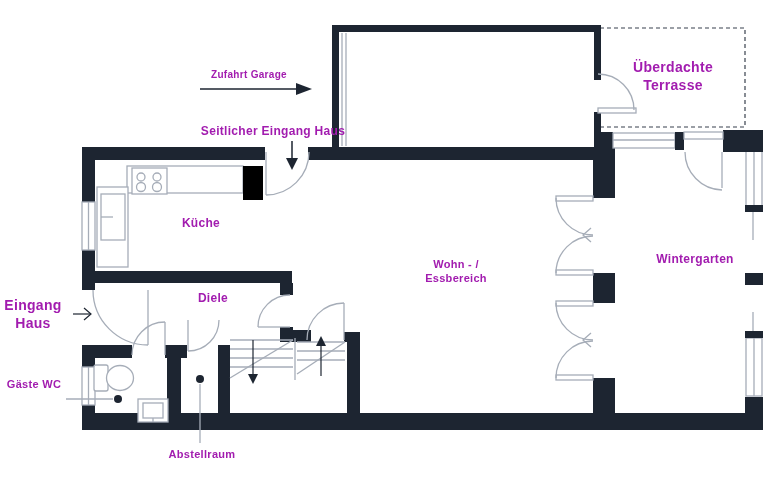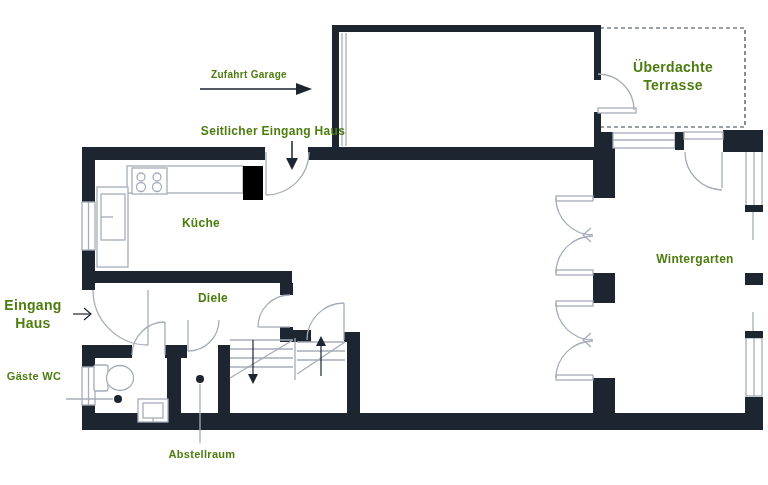--- a/index.html
+++ b/index.html
@@ -1,17 +1,17 @@
 <!DOCTYPE html>
 <html><head>
 <meta charset="utf-8">
 <style>
   html,body{margin:0;padding:0;background:#fff;}
   .canvas{position:relative;width:768px;height:485px;background:#fff;overflow:hidden;
-          font-family:"Liberation Sans",sans-serif;color:#4d7c0f;}
+          font-family:"Liberation Sans",sans-serif;color:#a21caf;}
   svg{position:absolute;left:0;top:0;}
   .wall{fill:#1d2531;stroke:none;}
   .thin{stroke:#a6adb8;stroke-width:1.3;fill:none;}
   .thinw{stroke:#a6adb8;stroke-width:1.3;fill:#fff;}
   .navyline{stroke:#1d2531;stroke-width:1.5;fill:none;}
   .navythin{stroke:#1d2531;stroke-width:1.2;fill:none;}
   .navyfill{fill:#1d2531;stroke:none;}
   .dash{stroke:#39414e;stroke-width:1.2;fill:none;stroke-dasharray:4 3;}
   .lbl{position:absolute;transform:translate(-50%,-50%);font-weight:700;
        white-space:nowrap;text-align:center;letter-spacing:.3px;line-height:1.3;}
@@ -237,20 +237,24 @@
 
 <div class="lbl lbl-12" style="left:185px;top:224px;">Küche</div>
 
 <div class="lbl lbl-12" style="left:197px;top:299px;">Diele</div>
 
 <div class="lbl lbl-9" style="left:33px;top:314px;">
   <span>Eingang</span><br>
   <span>Haus</span>
 </div>
 
-<div class="lbl lbl-11" style="left:34px;top:376px;">Gäste WC</div>
+<div class="lbl lbl-11" style="left:34px;top:384px;">Gäste WC</div>
 
 <div class="lbl lbl-11" style="left:202px;top:454px;">Abstellraum</div>
 
+<div class="lbl lbl-11" style="left:456px;top:271px;">
+  <span>Wohn - /</span><br>
+  <span>Essbereich</span>
+</div>
 
 <div class="lbl lbl-12" style="left:679px;top:260px;">Wintergarten</div>
 
 </div>
 
 </body></html>

